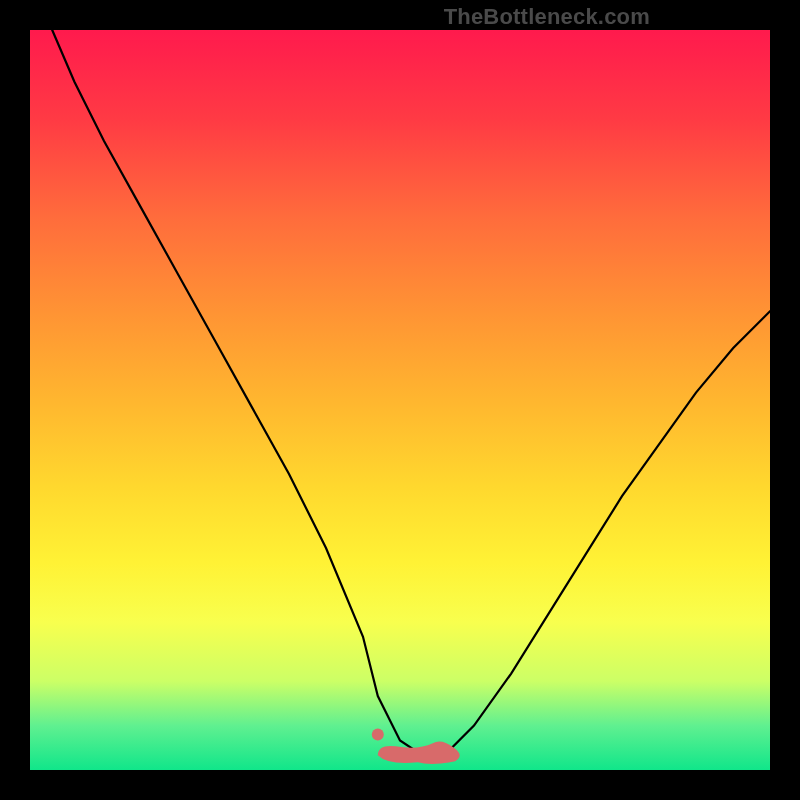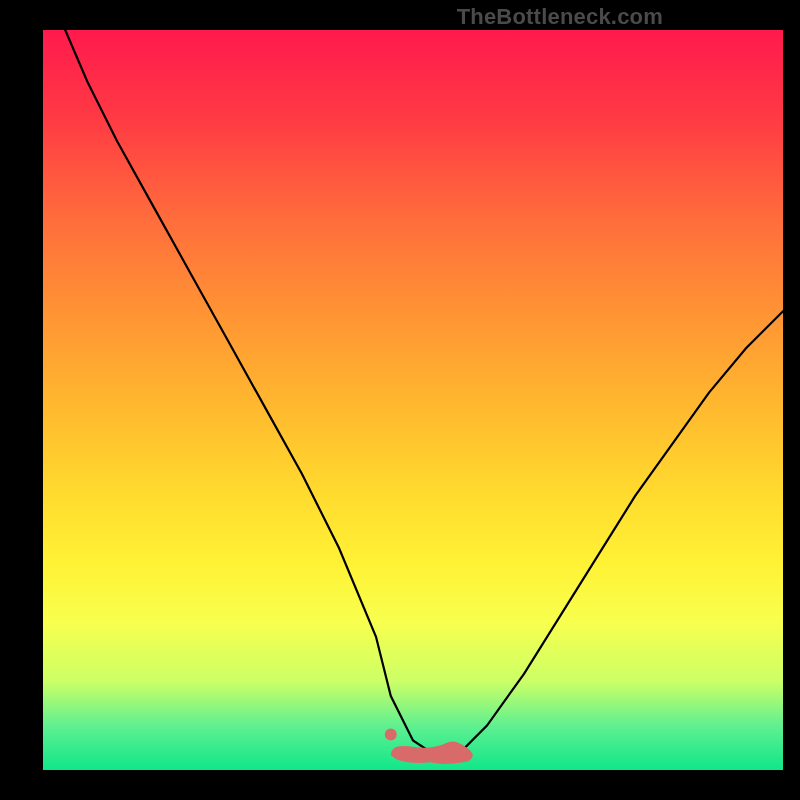--- a/index.html
+++ b/index.html
@@ -7,21 +7,21 @@
     padding: 0;
     width: 800px;
     height: 800px;
     background: #000;
     overflow: hidden;
     font-family: Arial, Helvetica, sans-serif;
   }
   .frame {
     position: absolute;
     top: 0;
-    left: 13px;
+    left: 0;
     width: 662px;
     height: 800px;
     background: #000;
   }
   .plot-area {
     position: absolute;
     left: 30px;
     top: 30px;
     width: 740px;
     height: 740px;

